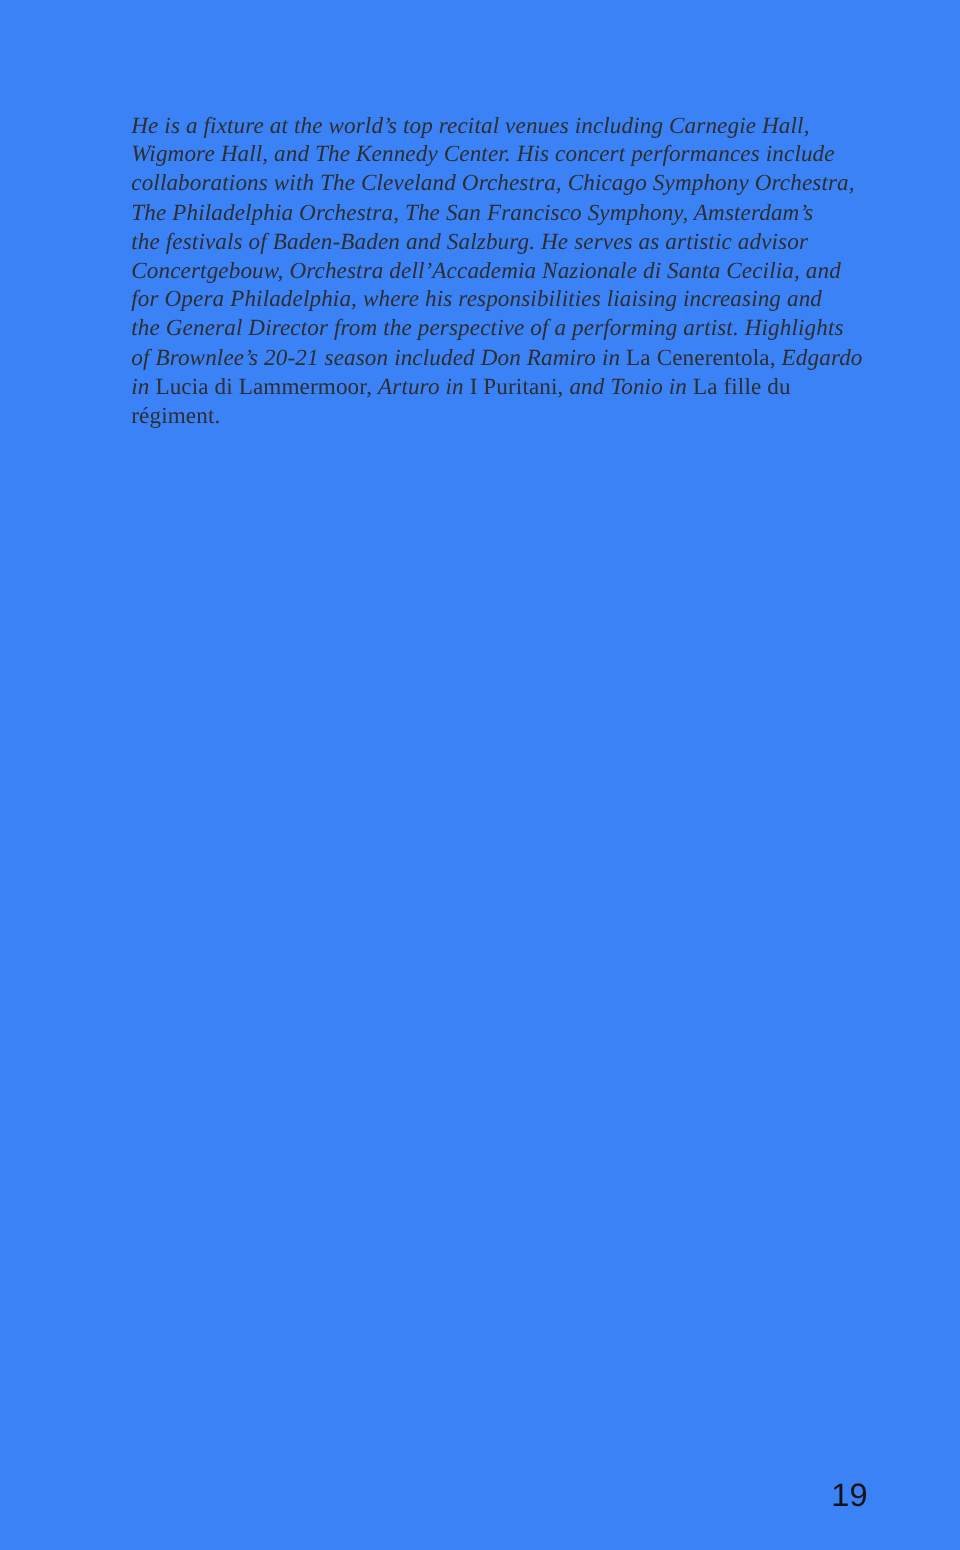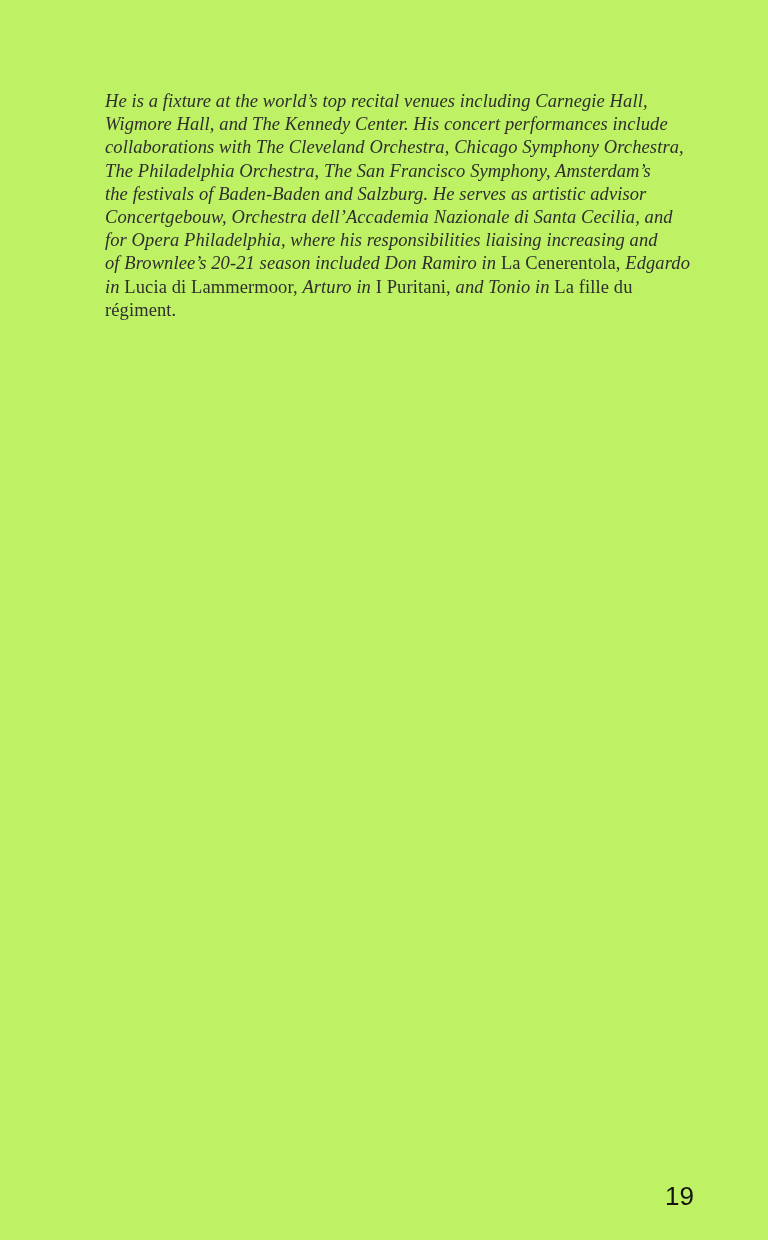--- a/index.html
+++ b/index.html
@@ -4,21 +4,21 @@
 <style>
   html, body {
     margin: 0;
     padding: 0;
     background: #ffffff;
   }
   .page {
     position: relative;
     width: 768px;
     height: 1240px;
-    background: #bef264;
+    background: #3b82f6;
     overflow: hidden;
   }
   .bio {
     position: absolute;
     left: 105px;
     top: 90px;
     width: 640px;
     font-family: "Liberation Serif", serif;
     font-size: 18.5px;
     line-height: 23.2px;
@@ -49,18 +49,19 @@
 
 <div class="page">
   <div class="bio">
       <div class="line"><span class="seg-italic">He is a fixture at the world’s top recital venues including Carnegie Hall,</span></div>
       <div class="line"><span class="seg-italic">Wigmore Hall, and The Kennedy Center. His concert performances include</span></div>
       <div class="line"><span class="seg-italic">collaborations with The Cleveland Orchestra, Chicago Symphony Orchestra,</span></div>
       <div class="line"><span class="seg-italic">The Philadelphia Orchestra, The San Francisco Symphony, Amsterdam’s</span></div>
       <div class="line"><span class="seg-italic">the festivals of Baden-Baden and Salzburg. He serves as artistic advisor</span></div>
       <div class="line"><span class="seg-italic">Concertgebouw, Orchestra dell’Accademia Nazionale di Santa Cecilia, and</span></div>
       <div class="line"><span class="seg-italic">for Opera Philadelphia, where his responsibilities liaising increasing and</span></div>
+      <div class="line"><span class="seg-italic">the General Director from the perspective of a performing artist. Highlights</span></div>
       <div class="line"><span class="seg-italic">of Brownlee’s 20-21 season included Don Ramiro in </span><span class="seg-roman">La Cenerentola, </span><span class="seg-italic">Edgardo</span></div>
       <div class="line"><span class="seg-italic">in </span><span class="seg-roman">Lucia di Lammermoor, </span><span class="seg-italic">Arturo in </span><span class="seg-roman">I Puritani, </span><span class="seg-italic">and Tonio in </span><span class="seg-roman">La fille du</span></div>
       <div class="line"><span class="seg-roman">régiment.</span></div>
     </div>
   <div class="pagenum">19</div>
 </div>
 
 </body></html>

